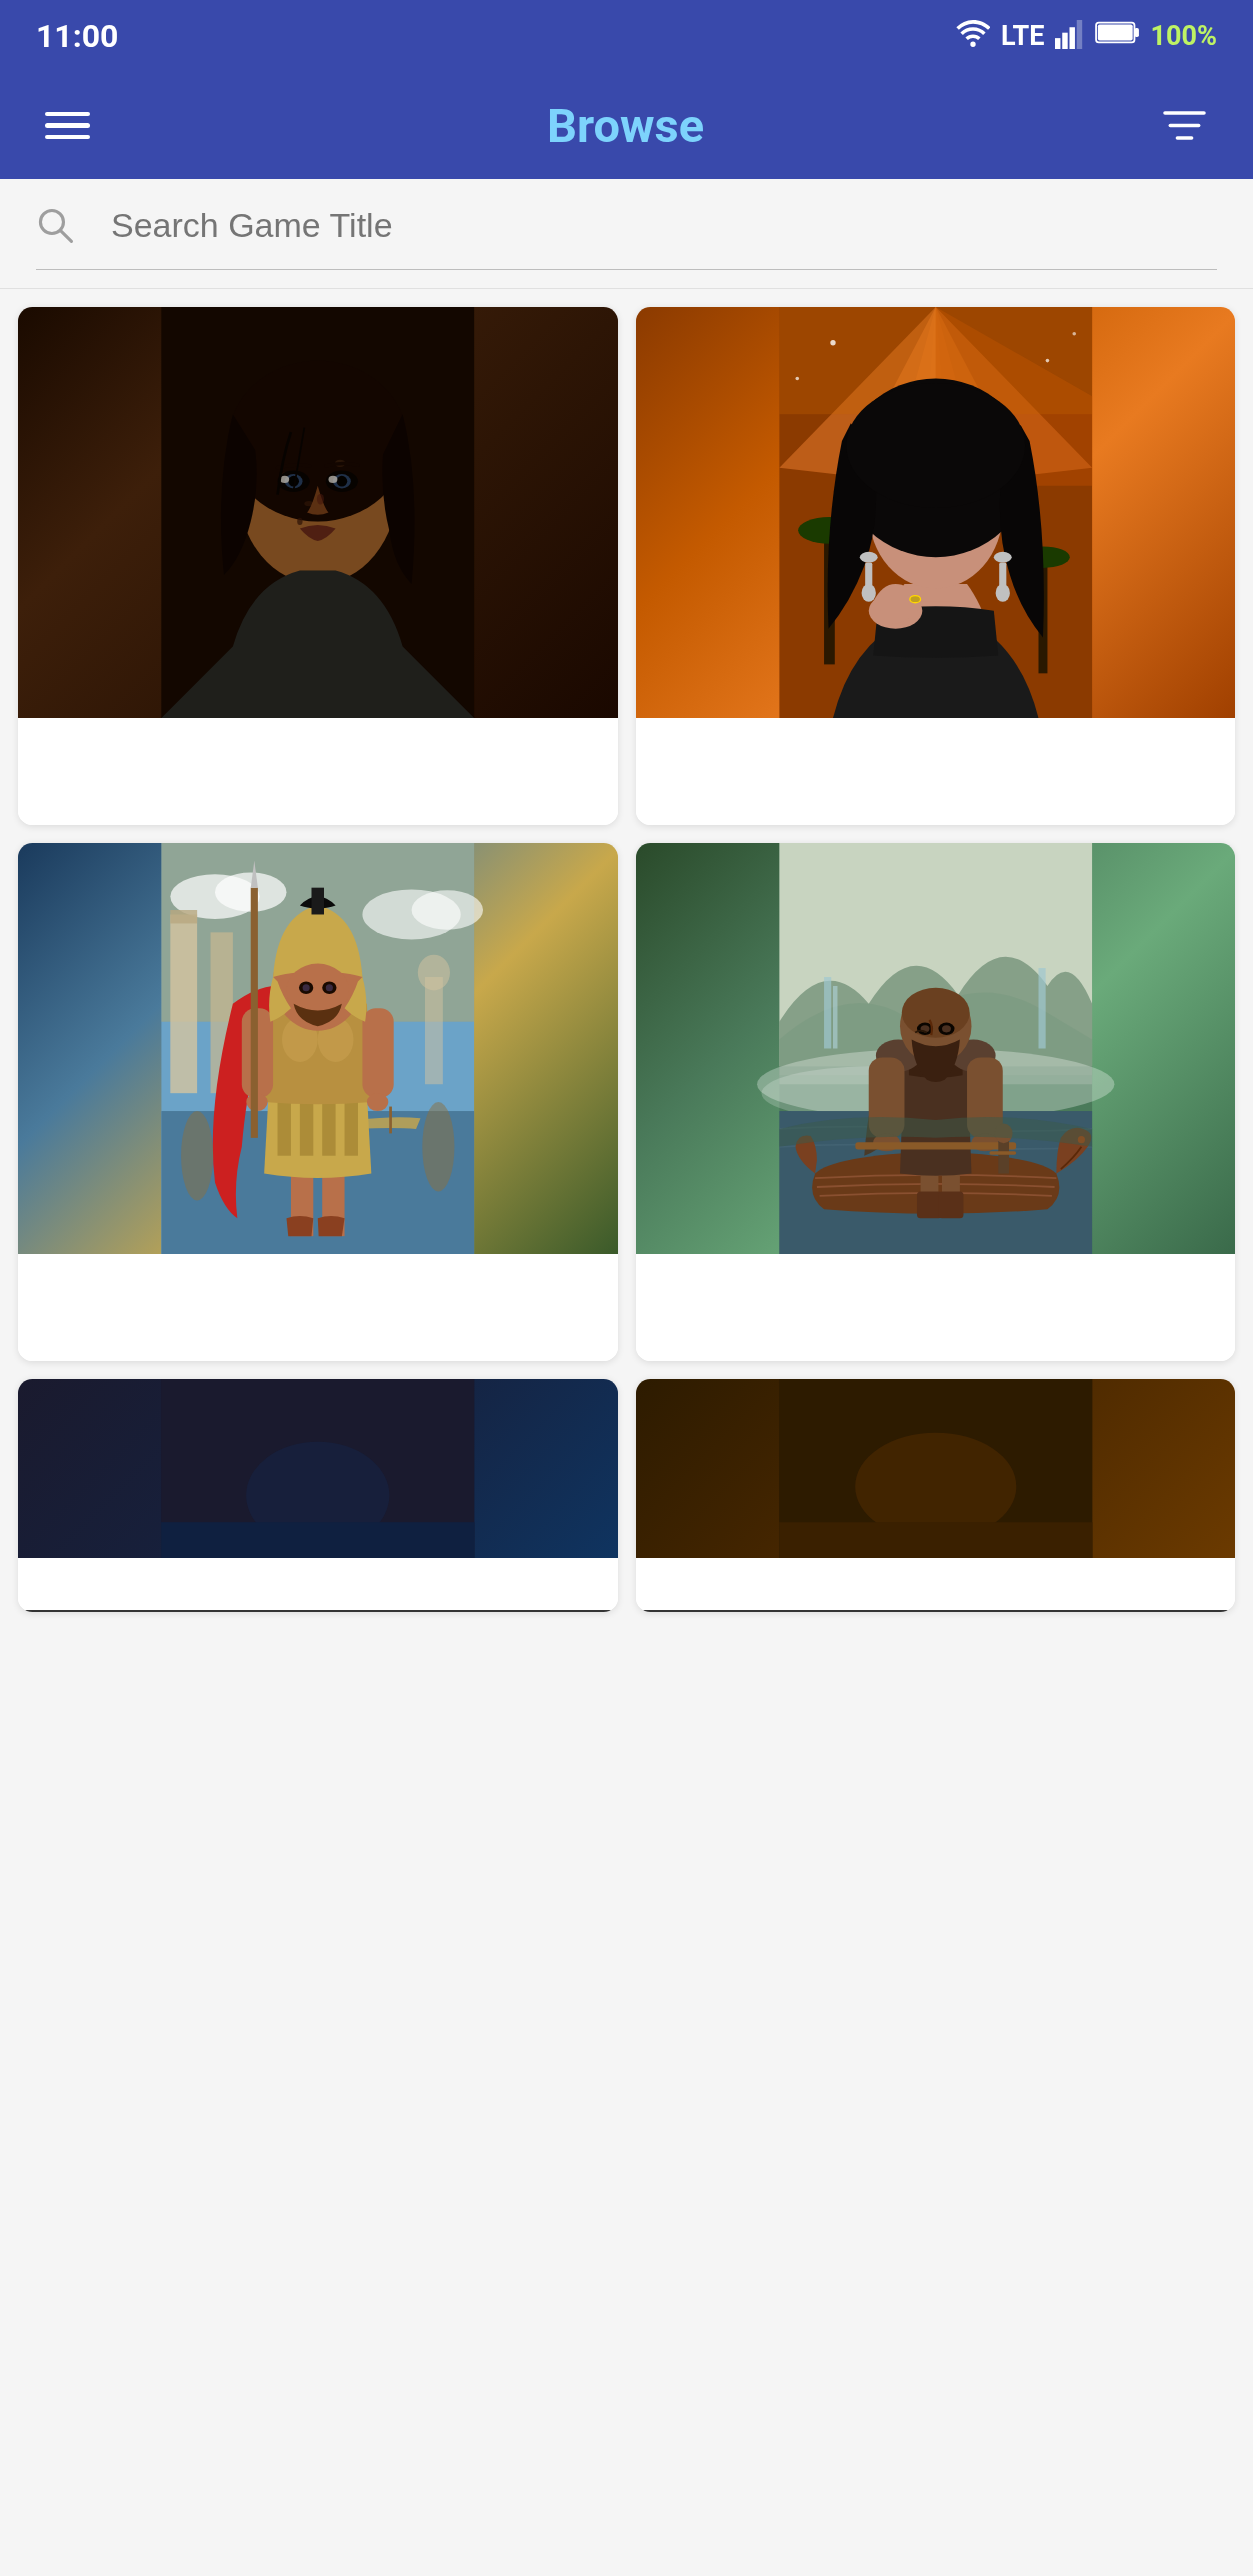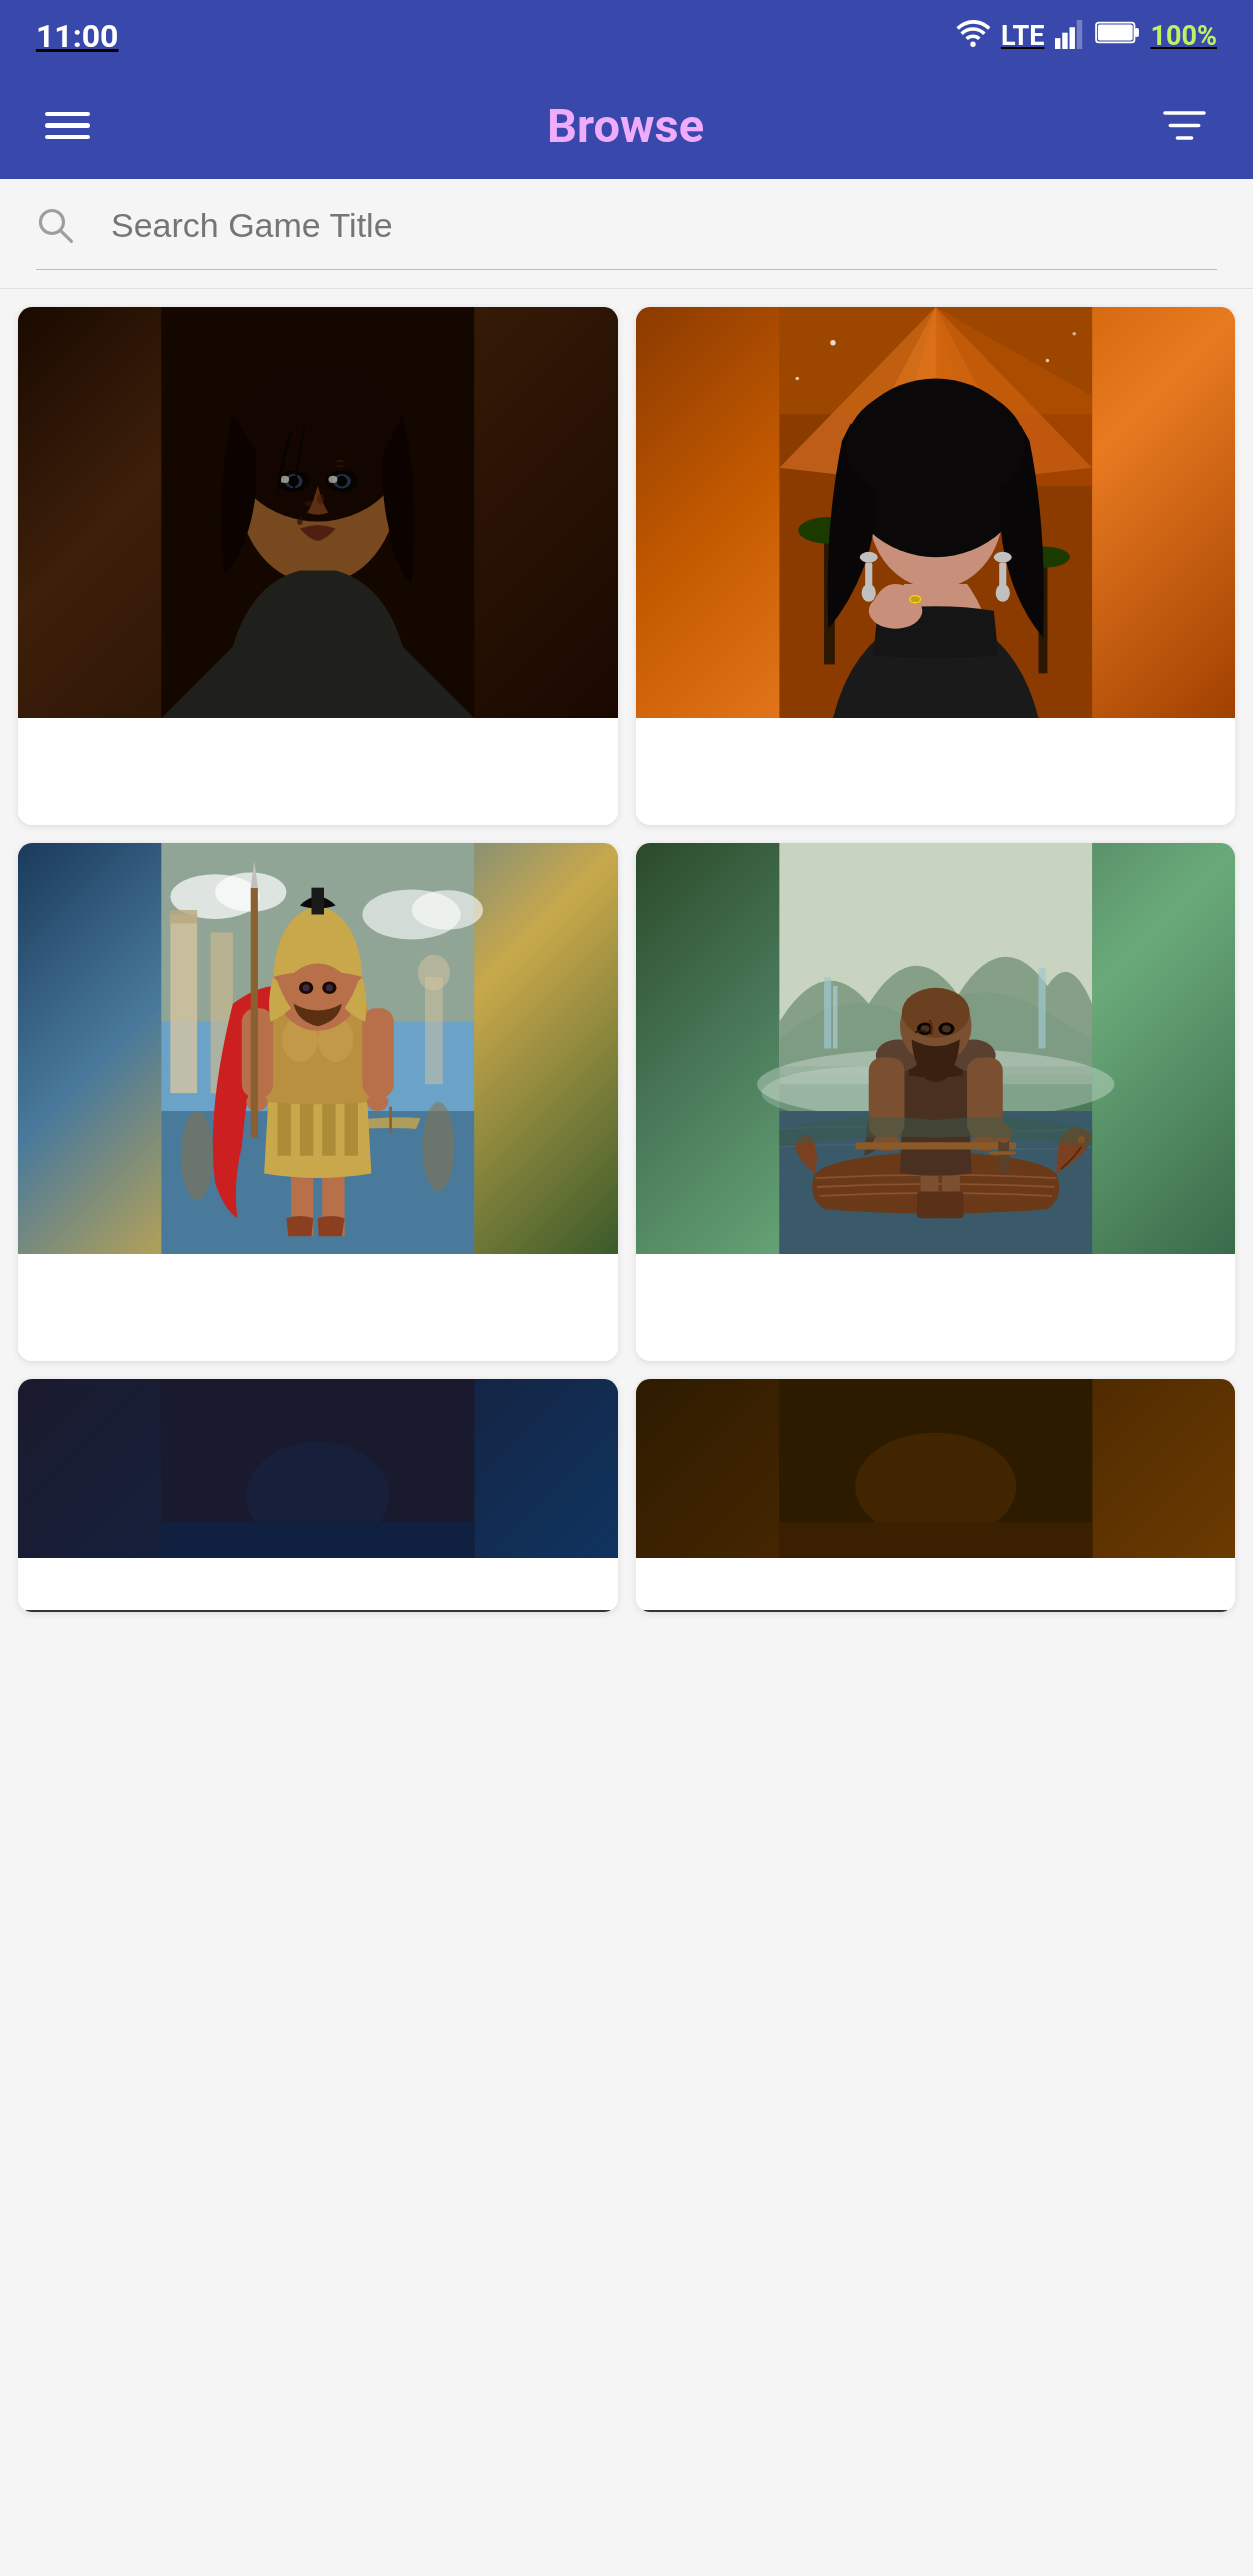--- a/index.html
+++ b/index.html
@@ -19,21 +19,20 @@
 
     
     .status-bar {
       width: 100%;
       height: 72px;
       background: #3949ab;
       display: flex;
       align-items: center;
       justify-content: space-between;
       padding: 0 36px;
-      text-decoration: underline;
     }
 
     .status-time {
       color: white;
       font-size: 32px;
       font-weight: bold;
     }
 
     .status-icons {
       display: flex;
@@ -48,21 +47,21 @@
       width: 100%;
       height: 107px;
       background: #3949ab;
       display: flex;
       align-items: center;
       justify-content: space-between;
       padding: 0 36px;
     }
 
     .app-bar-title {
-      color: #f0abfc;
+      color: #7dd3fc;
       font-size: 47px;
       font-weight: bold;
     }
 
     .hamburger-btn {
       display: flex;
       flex-direction: column;
       gap: 7.2px;
       cursor: pointer;
       padding: 9px;

